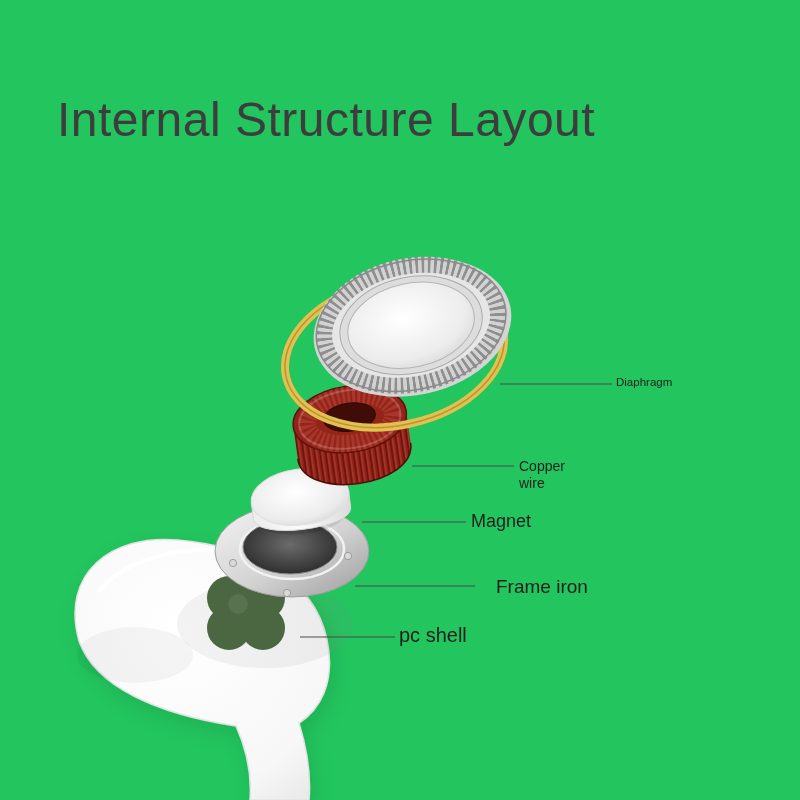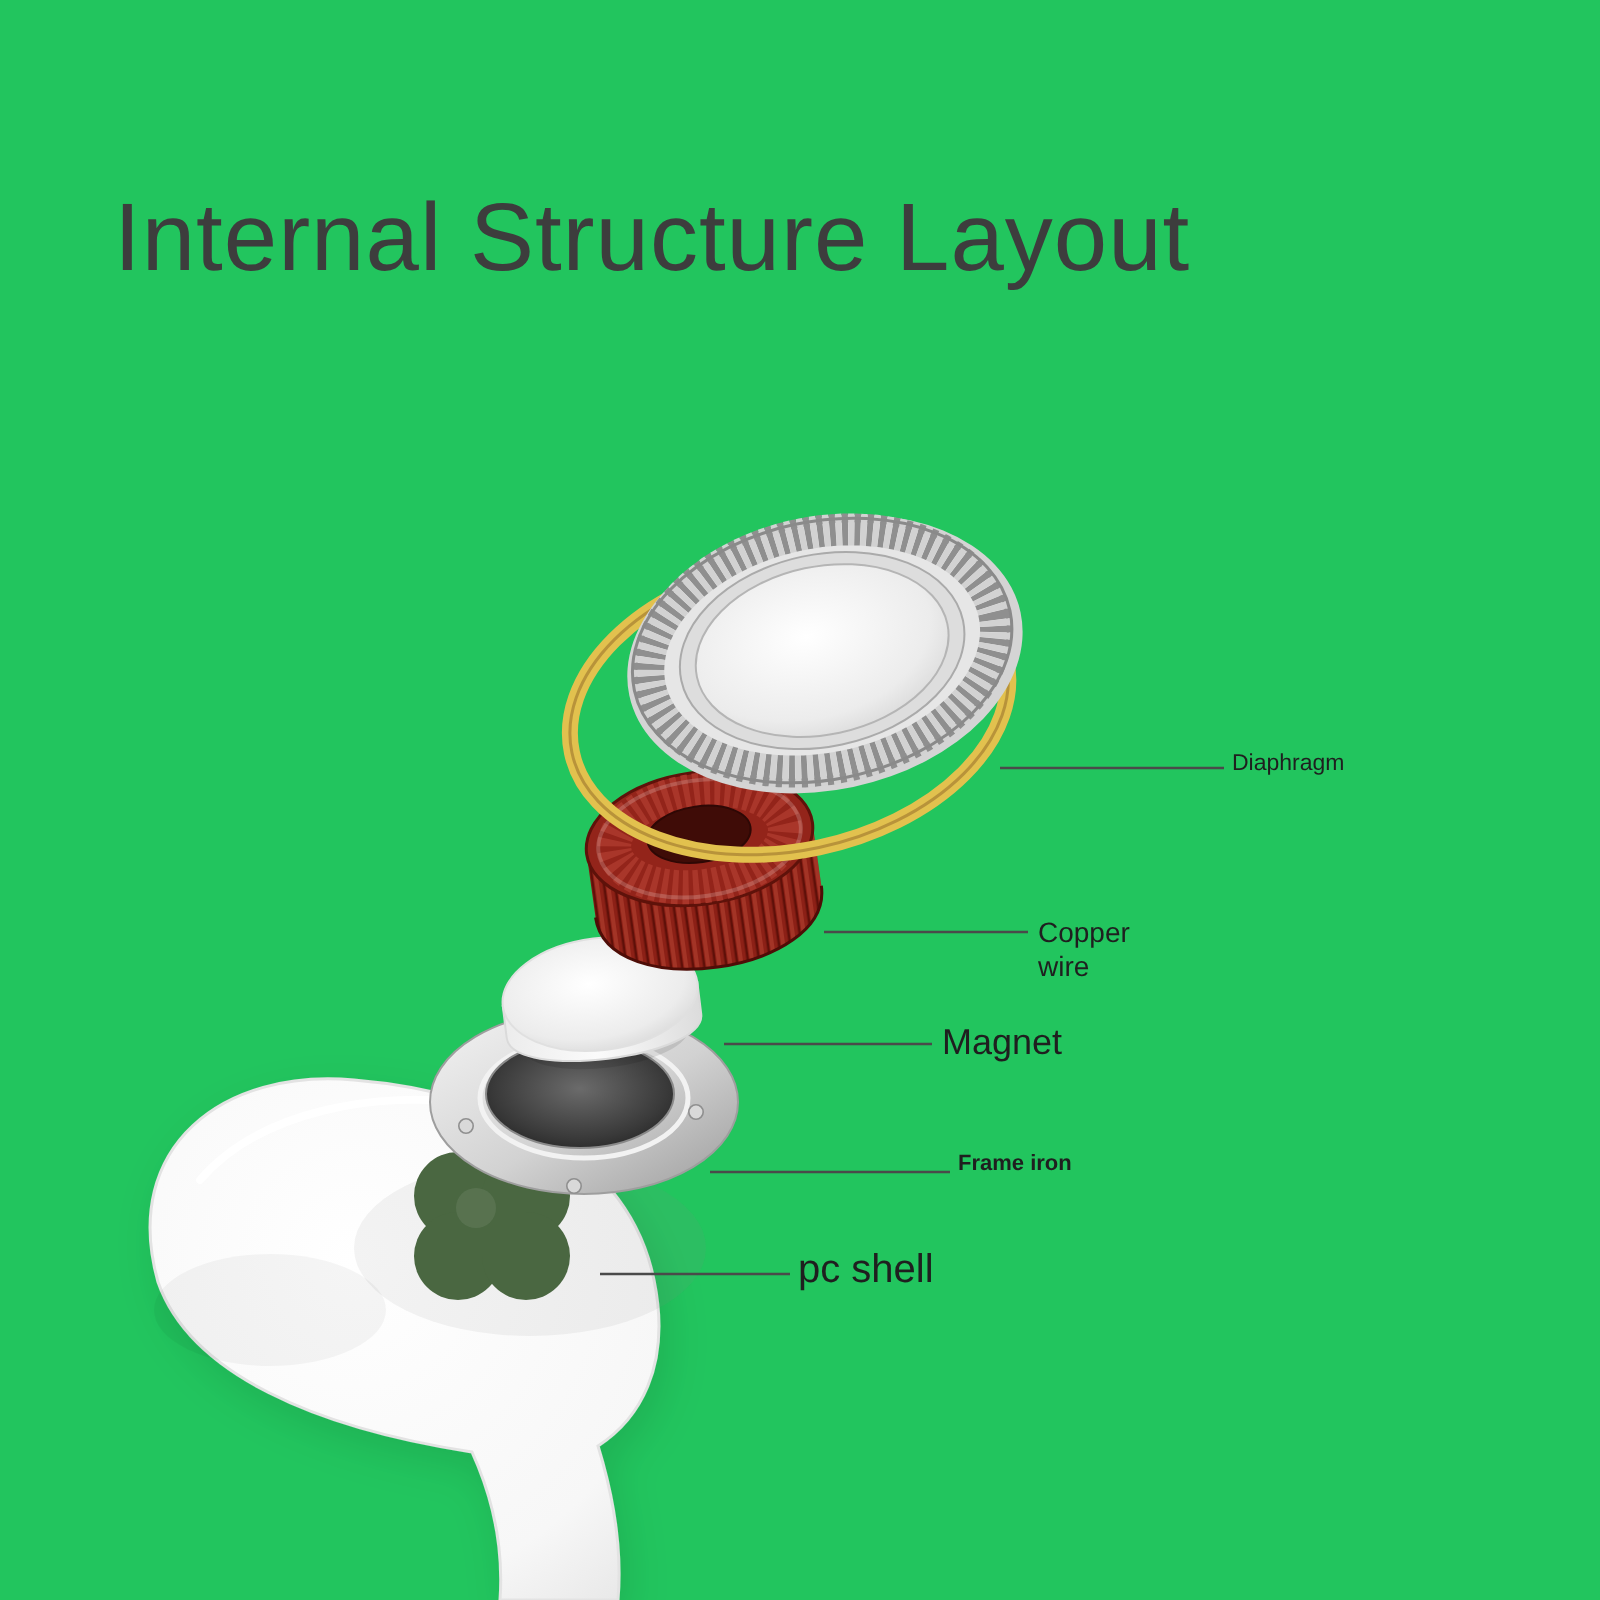--- a/index.html
+++ b/index.html
@@ -29,21 +29,21 @@
     height: 800px;
   }
   .part-label {
     position: absolute;
     color: #1f1f1f;
     line-height: 1.2;
   }
   .label-diaphragm  { left: 616px; top: 376px; font-size: 11.5px; text-align: center; }
   .label-copper     { left: 519px; top: 458px; font-size: 14px; width: 58px; }
   .label-magnet     { left: 471px; top: 511px; font-size: 18px; text-align: center; }
-  .label-frame-iron { left: 479px; top: 576px; font-size: 11px; font-weight: bold; }
+  .label-frame-iron { left: 496px; top: 576px; font-size: 19px; }
   .label-pc-shell   { left: 399px; top: 623px; font-size: 20px; }
 </style>
 </head>
 <body>
 
 <div class="stage">
 
   <div class="page-title">Internal Structure Layout</div>
 
   <svg class="diagram-svg" viewBox="0 0 800 800">

